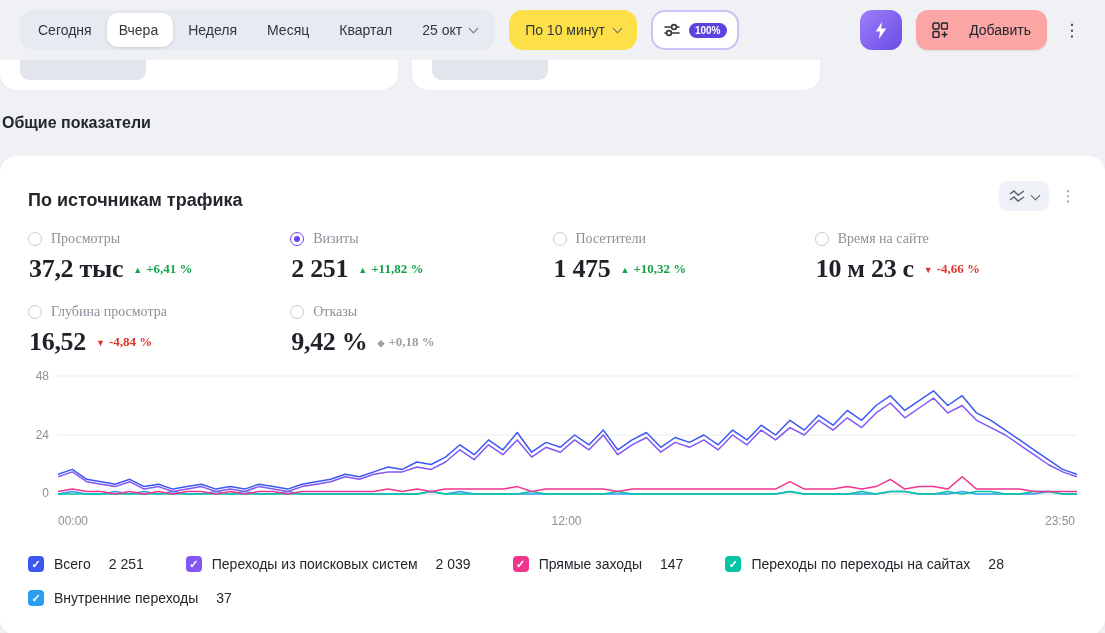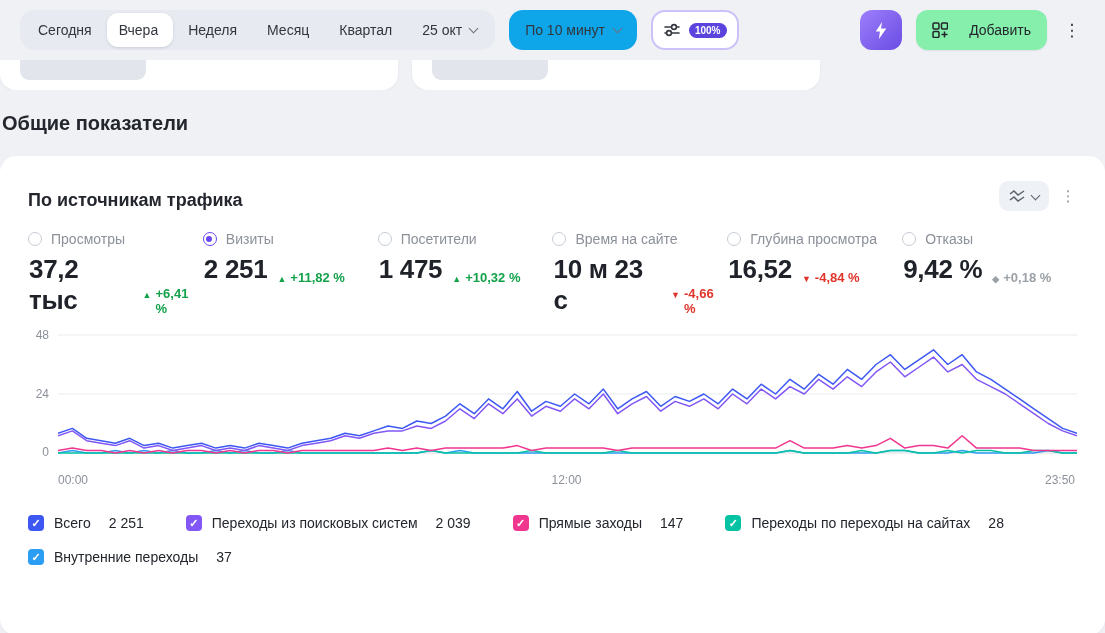--- a/index.html
+++ b/index.html
@@ -12,52 +12,52 @@
   }
 
   
   .topbar { display:flex; align-items:center; height:60px; padding:0 22px 0 20px; gap:14px; }
   .seg { display:flex; align-items:center; background:#e7ebf1; border-radius:14px; height:40px; padding:0 3px; }
   .tabs-wrap { display:flex; align-items:center; }
   .tab { padding:0 15px; height:34px; display:flex; align-items:center; font-size:14px; color:#33373d; border-radius:11px; cursor:pointer; white-space:nowrap; }
   .tab.selected { background:#fff; box-shadow:0 1px 3px rgba(20,25,40,.14);padding-left:12px; }
   .datepick { display:flex; align-items:center; gap:8px; padding:0 15px; height:34px; font-size:14px; color:#33373d; cursor:pointer; }
   .chev { width:7px; height:7px; border-right:1.6px solid #6b7280; border-bottom:1.6px solid #6b7280; transform:rotate(45deg); margin-top:-4px; }
-  .pill { display:flex; align-items:center; background:#0ea5e9; border-radius:14px; height:40px; padding:0 16px; gap:9px; font-size:14px; color:#33373d; cursor:pointer; }
+  .pill { display:flex; align-items:center; background:#fde047; border-radius:14px; height:40px; padding:0 16px; gap:9px; font-size:14px; color:#33373d; cursor:pointer; }
   .filter-pill { display:flex; align-items:center; background:#fff; border:2px solid #ccc2f8; border-radius:14px; height:40px; padding:0 10px; gap:8px; cursor:pointer; }
   .badge { background:#5b44dd; color:#fff; font-size:10px; font-weight:bold; padding:3px 6px 2px; border-radius:8px; line-height:1; }
   .spacer { flex:1; }
   .bolt-btn { width:42px; height:40px; border-radius:12px; background:linear-gradient(135deg,#9d7ffb,#6a4ce4); display:flex; align-items:center; justify-content:center; cursor:pointer; }
-  .add-btn { background:#86efac; border-radius:12px; height:40px; display:flex; align-items:center; gap:21px; padding:5px 16px; font-size:14px; color:#23262d; box-shadow:0 1px 2px rgba(20,25,40,.08); cursor:pointer; }
+  .add-btn { background:#fca5a5; border-radius:12px; height:40px; display:flex; align-items:center; gap:21px; padding:5px 16px; font-size:14px; color:#23262d; box-shadow:0 1px 2px rgba(20,25,40,.08); cursor:pointer; }
   .kebab { width:22px; height:40px; display:flex; align-items:center; justify-content:center; font-size:17px; color:#33373d; cursor:pointer; }
 
   
   .partial-row { display:flex; gap:14px; height:30px; overflow:hidden; }
   .pcard { background:#fff; border-radius:0 0 16px 16px; position:relative; box-shadow:0 1px 3px rgba(26,32,44,.05); }
   .pcard .skel { position:absolute; top:0; background:#e2e6ec; border-radius:0 0 9px 9px; height:20px; }
 
   
-  .section-title { font-size:20px; font-weight:bold; color:#23262d; margin:20px 0 0 2px; line-height:26px; }
+  .section-title { font-size:16px; font-weight:bold; color:#23262d; margin:20px 0 0 2px; line-height:26px; }
 
   
   .main-card { margin-top:20px; background:#fff; border-radius:16px; height:479px; box-shadow:0 1px 3px rgba(26,32,44,.05); padding:25px 28px; position:relative; }
   .card-head { display:flex; align-items:center; justify-content:space-between; }
   .card-title { font-size:18px; font-weight:bold; color:#23262d;margin-top:8px; }
   .card-controls { display:flex; align-items:center; gap:10px; }
   .mini-pill { background:#eef1f6; border-radius:9px; height:30px; padding:0 10px; display:flex; align-items:center; gap:7px; cursor:pointer; }
   .mini-pill .chev { margin-top:-2px; border-color:#5b616b; }
   .kebab-sm { width:18px; height:26px; display:flex; align-items:center; justify-content:center; font-size:15px; color:#8b9099; cursor:pointer; }
 
   
-  .metrics { display:grid; grid-template-columns:repeat(6, 1fr); row-gap:20px; margin-top:20px; }
+  .metrics { display:grid; grid-template-columns:repeat(4, 1fr); row-gap:20px; margin-top:20px;font-family:Liberation Serif, serif; }
   .label-row { display:flex; align-items:center; gap:9px; font-size:14px; color:#8b9099; cursor:pointer; }
   .radio { width:14px; height:14px; border-radius:50%; border:1.5px solid #c6ccd4; position:relative; flex:none; background:#fff; }
   .radio.selected { border-color:#6b46f0; }
   .radio.selected::after { content:""; position:absolute; left:2.5px; top:2.5px; width:6px; height:6px; border-radius:50%; background:#6b46f0; }
-  .value-row { display:flex; align-items:flex-end; gap:10px; margin-top:7px; padding-left:1px; }
+  .value-row { display:flex; align-items:center; gap:10px; margin-top:7px; padding-left:1px; }
   .value { font-size:26px; font-weight:bold; color:#1f2329; letter-spacing:-.3px; }
   .delta { font-size:13px; font-weight:bold; display:inline-flex; align-items:baseline; gap:4px; }
   .delta.up { color:#13a24a; }
   .delta.down { color:#e0342b; }
   .delta.neutral { color:#9aa0a6; }
   .tri { font-size:9px; }
 
   
   .chart { display:flex; margin-top:18px; }
   .y-axis { width:30px; position:relative; height:120px; font-size:12px; color:#8b9099; flex:none; }

